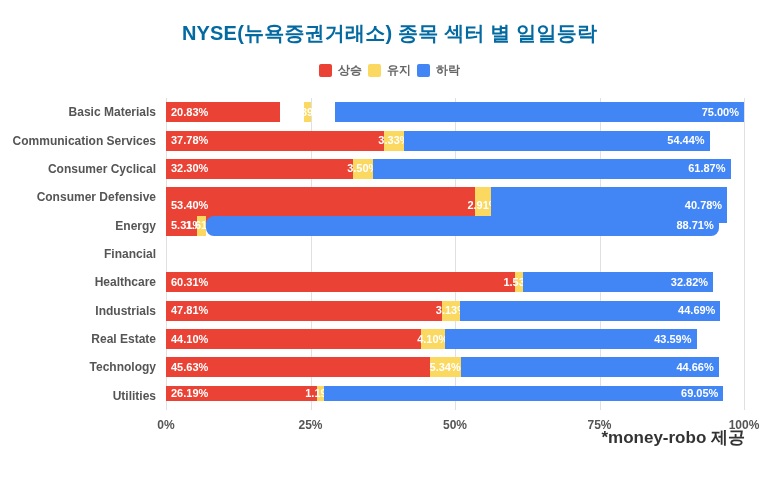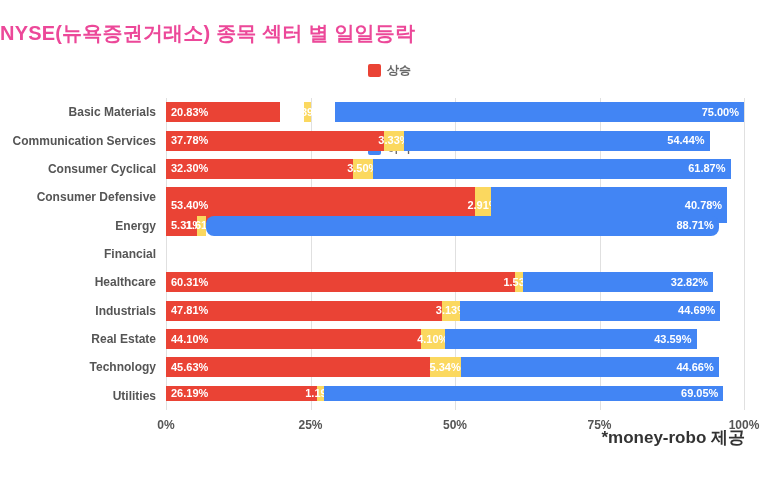--- a/index.html
+++ b/index.html
@@ -18,35 +18,35 @@
     position: relative;
     width: 779px;
     height: 483px;
     box-sizing: border-box;
   }
   .chart-title {
     position: absolute;
     top: 20px;
     left: 0;
     width: 779px;
+    text-align: center;
     font-size: 20px;
     font-weight: bold;
-    color: #ec4899;
+    color: #0369a1;
     letter-spacing: 0.2px;
   }
   .legend {
     position: absolute;
     top: 62px;
     left: 0;
     width: 779px;
     display: flex;
     justify-content: center;
     align-items: center;
-    gap: 22px;
-    flex-direction: column;
+    gap: 6px;
   }
   .legend-item {
     display: flex;
     align-items: center;
     gap: 6px;
     font-size: 12px;
     font-weight: bold;
     color: #666666;
   }
   .legend-swatch {

